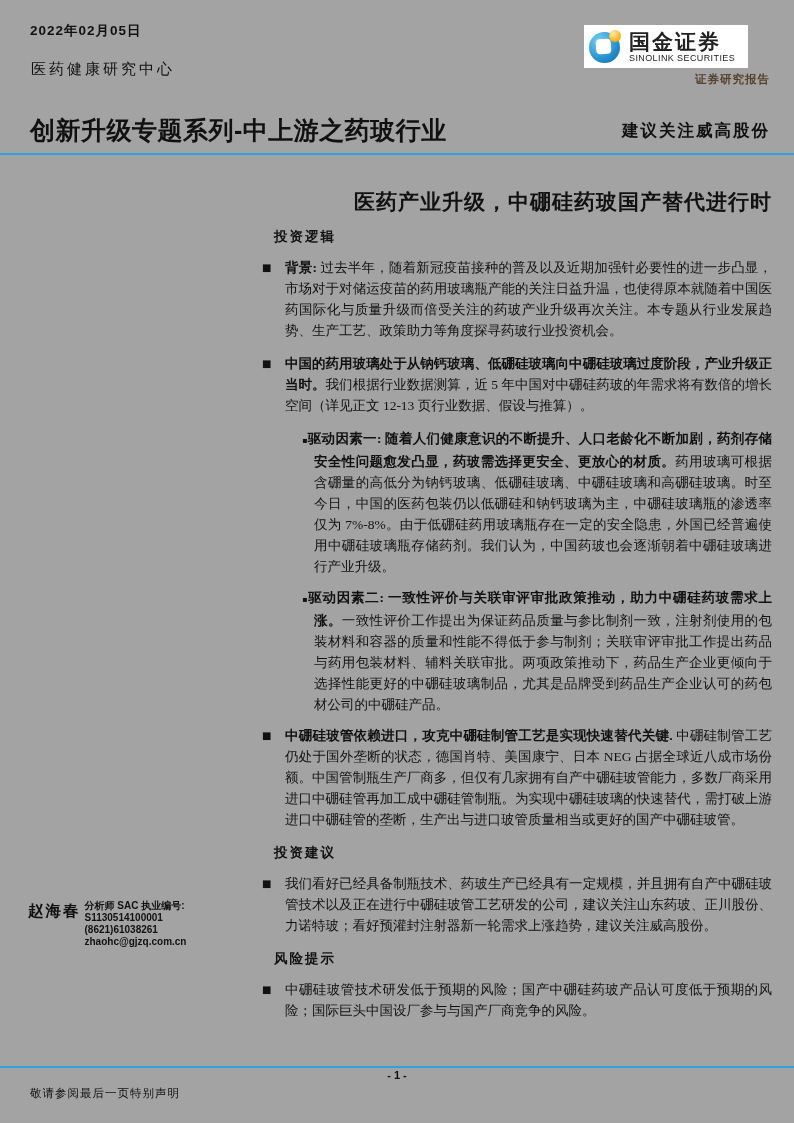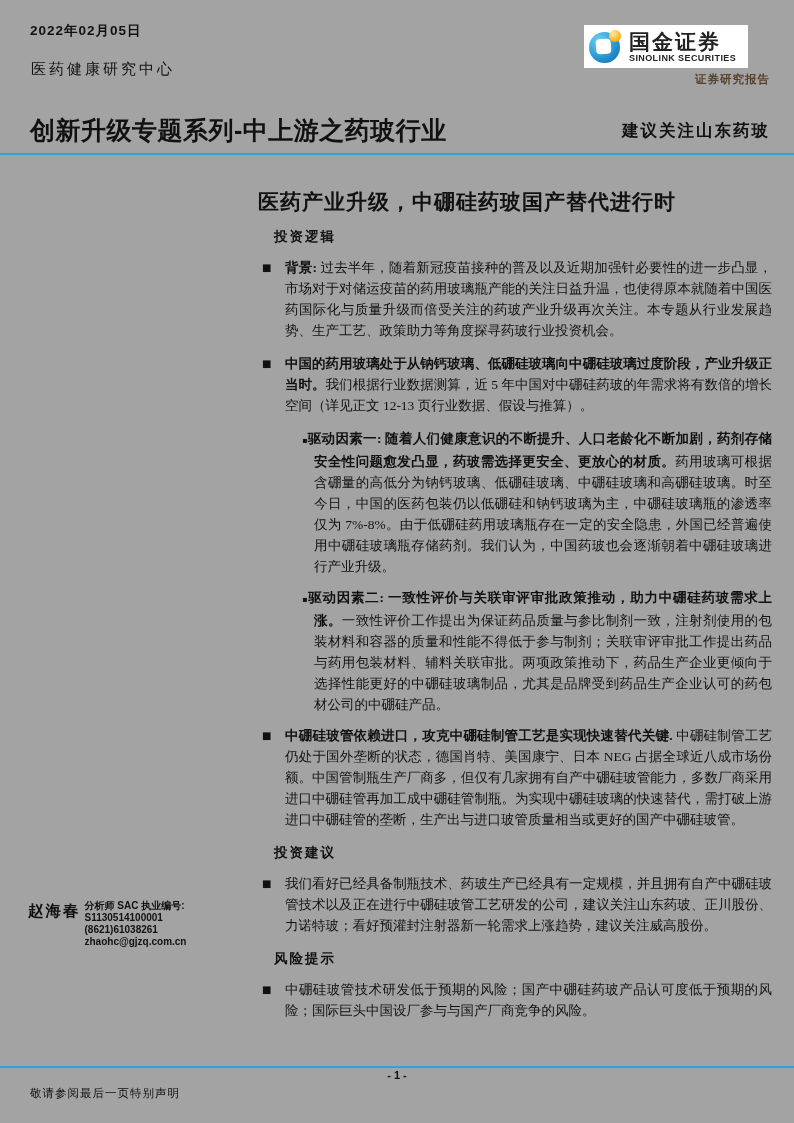--- a/index.html
+++ b/index.html
@@ -37,21 +37,21 @@
     position:absolute;right:2px;top:0;width:12px;height:12px;border-radius:50%;
     background:radial-gradient(circle at 35% 30%,#ffe9a8 0%,#f7b723 60%,#e09400 100%);
   }
   .logo-text{margin-left:6px;line-height:1;}
   .logo-cn{
     font-family:"Liberation Sans","DejaVu Sans",sans-serif;
     font-weight:bold;font-size:21px;color:#222;letter-spacing:2px;
   }
   .logo-en{
     font-family:"Liberation Sans","DejaVu Sans",sans-serif;
-    font-weight:bold;font-size:9px;color:#222;letter-spacing:.4px;margin-top:2px;
+    font-weight:normal;font-size:9px;color:#222;letter-spacing:.4px;margin-top:2px;
   }
   .report-tag{
     position:absolute;right:24px;top:72px;
     font-size:11.5px;font-weight:bold;color:#55422c;letter-spacing:1px;
   }
   .dept{
     position:absolute;left:31px;top:60px;
     font-size:15px;font-weight:normal;letter-spacing:3px;
   }
   .series-title{
@@ -91,21 +91,21 @@
     display:inline-block;vertical-align:top;margin-left:4px;
     font-family:"Liberation Sans","DejaVu Sans",sans-serif;
     font-weight:bold;font-size:10px;line-height:12px;width:160px;
   }
   
   .main{
     position:absolute;left:258px;top:188px;width:514px;
     font-size:13.5px;line-height:21px;
   }
   .main-title{
-    text-align:left;font-size:21px;font-weight:bold;
+    text-align:right;font-size:21px;font-weight:bold;
     letter-spacing:1px;line-height:28px;margin-bottom:3px;
   }
   .section-heading{
     font-weight:bold;font-size:13.5px;letter-spacing:2px;margin:10px 0 10px 16px;
   }
   .bullet{display:flex;margin-bottom:12px;}
   .bullet .marker{
     flex:0 0 27px;padding-left:4px;box-sizing:border-box;
     font-family:"DejaVu Sans",sans-serif;font-size:10px;line-height:21px;
   }
@@ -143,21 +143,21 @@
     </div>
     <div class="logo-text">
       <div class="logo-cn">国金证券</div>
       <div class="logo-en">SINOLINK SECURITIES</div>
     </div>
   </div>
   <div class="report-tag">证券研究报告</div>
 
   <div class="dept">医药健康研究中心</div>
   <div class="series-title">创新升级专题系列-中上游之药玻行业</div>
-  <div class="report-type">建议关注山东药玻</div>
+  <div class="report-type">建议关注威高股份</div>
   <div class="rule rule-top"></div>
 
 
   <div class="analyst">
     <span class="an-name">赵海春</span><span class="an-info">
       <div>分析师 SAC 执业编号: S1130514100001</div>
       <div>(8621)61038261</div>
       <div>zhaohc@gjzq.com.cn</div>
     </span>
   </div>

